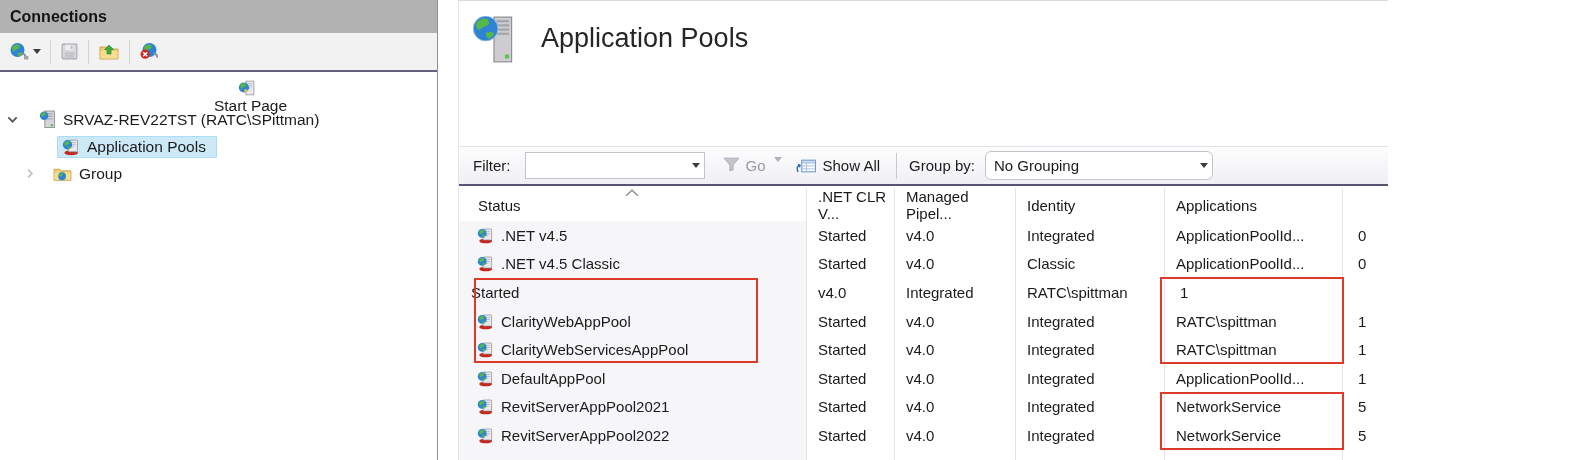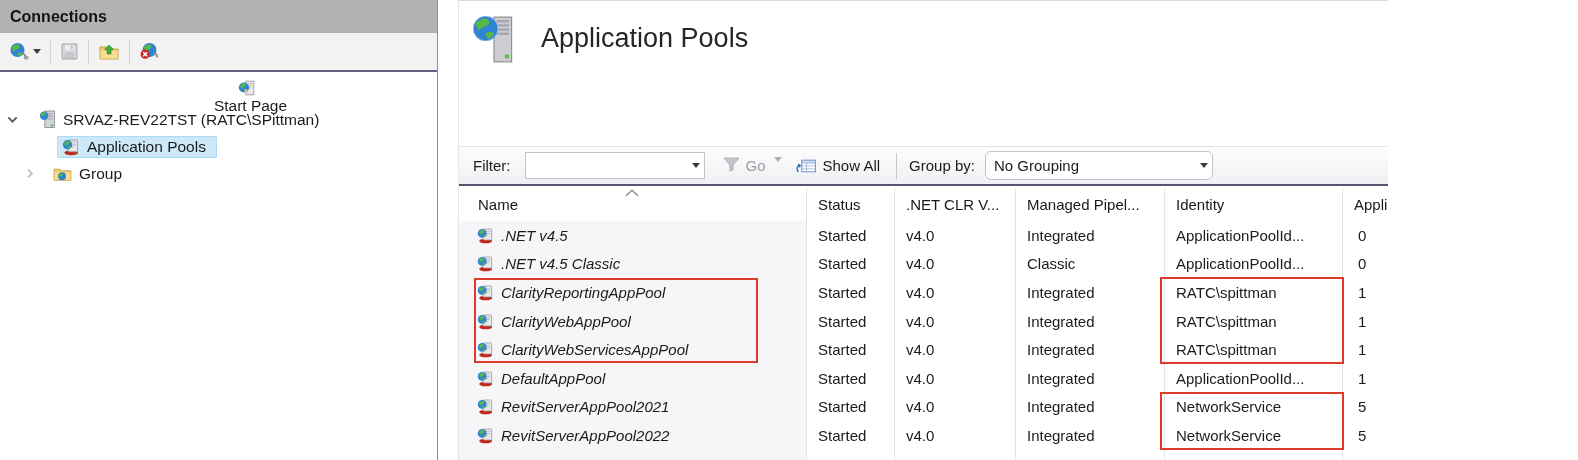--- a/index.html
+++ b/index.html
@@ -37,21 +37,21 @@
   
   .lheader { position:absolute; left:0; top:187px; width:1120px; height:33px; display:grid; grid-template-columns:347px 88px 121px 149px 178px 166px 1fr; align-items:center; font-size:15px; color:#191919; }
   .lheader > div { padding-left:12px; }
   .lheader > div:first-child { padding-left:19px; }
   .sortcaret { position:absolute; left:166px; top:188px; }
   .colshade { position:absolute; left:0; top:220px; width:347px; height:240px; background:#f6f6f9; }
   .vline { position:absolute; top:187px; bottom:0; width:1px; background:#e4e4e8; }
   .rows { position:absolute; left:0; top:220px; width:1120px; font-size:15px; }
   .prow { display:grid; grid-template-columns:347px 88px 121px 149px 178px 166px 1fr; height:28.6px; align-items:center; }
   .prow > div { padding-left:12px; overflow:hidden; white-space:nowrap; }
-  .cell-name { display:flex; padding-left:18px !important;font-style:italic; }
+  .cell-name { display:flex; padding-left:18px !important; }
   .cell-name svg { flex:0 0 auto; margin-right:7px; }
   .cell-apps { padding-left:16px !important; }
 
   .redbox { position:absolute; border:2px solid var(--annotation,#dd3a2a); box-sizing:border-box; }
 
   svg { display:block; }
 </style>
 </head>
 <body>
 
@@ -253,21 +253,20 @@
     <div class="vline" style="left:883px;"></div>
     <div class="vline" style="left:1049px;"></div>
 
     <span class="sortcaret">
       <svg width="14" height="8" viewBox="0 0 13 7">
           <path d="M1,6 L6.5,1 L12,6" stroke="#8f8f8f" stroke-width="1.4" fill="none"></path>
         </svg>
     </span>
 
     <div class="lheader">
-      <div>Name</div>
       <div>Status</div>
       <div>.NET CLR V...</div>
       <div>Managed Pipel...</div>
       <div>Identity</div>
       <div>Applications</div>
       <div></div>
     </div>
 
     <div class="rows">
       <div class="prow">
@@ -292,26 +291,20 @@
             <span>.NET v4.5 Classic</span>
           </div>
         <div>Started</div>
         <div>v4.0</div>
         <div>Classic</div>
         <div>ApplicationPoolId...</div>
         <div class="cell-apps">0</div>
           <div></div>
       </div>
       <div class="prow">
-        <div class="cell-name">
-            <svg width="17" height="17">
-              <use href="#i-apppool"></use>
-            </svg>
-            <span>ClarityReportingAppPool</span>
-          </div>
         <div>Started</div>
         <div>v4.0</div>
         <div>Integrated</div>
         <div>RATC\spittman</div>
         <div class="cell-apps">1</div>
           <div></div>
       </div>
       <div class="prow">
         <div class="cell-name">
             <svg width="17" height="17">

